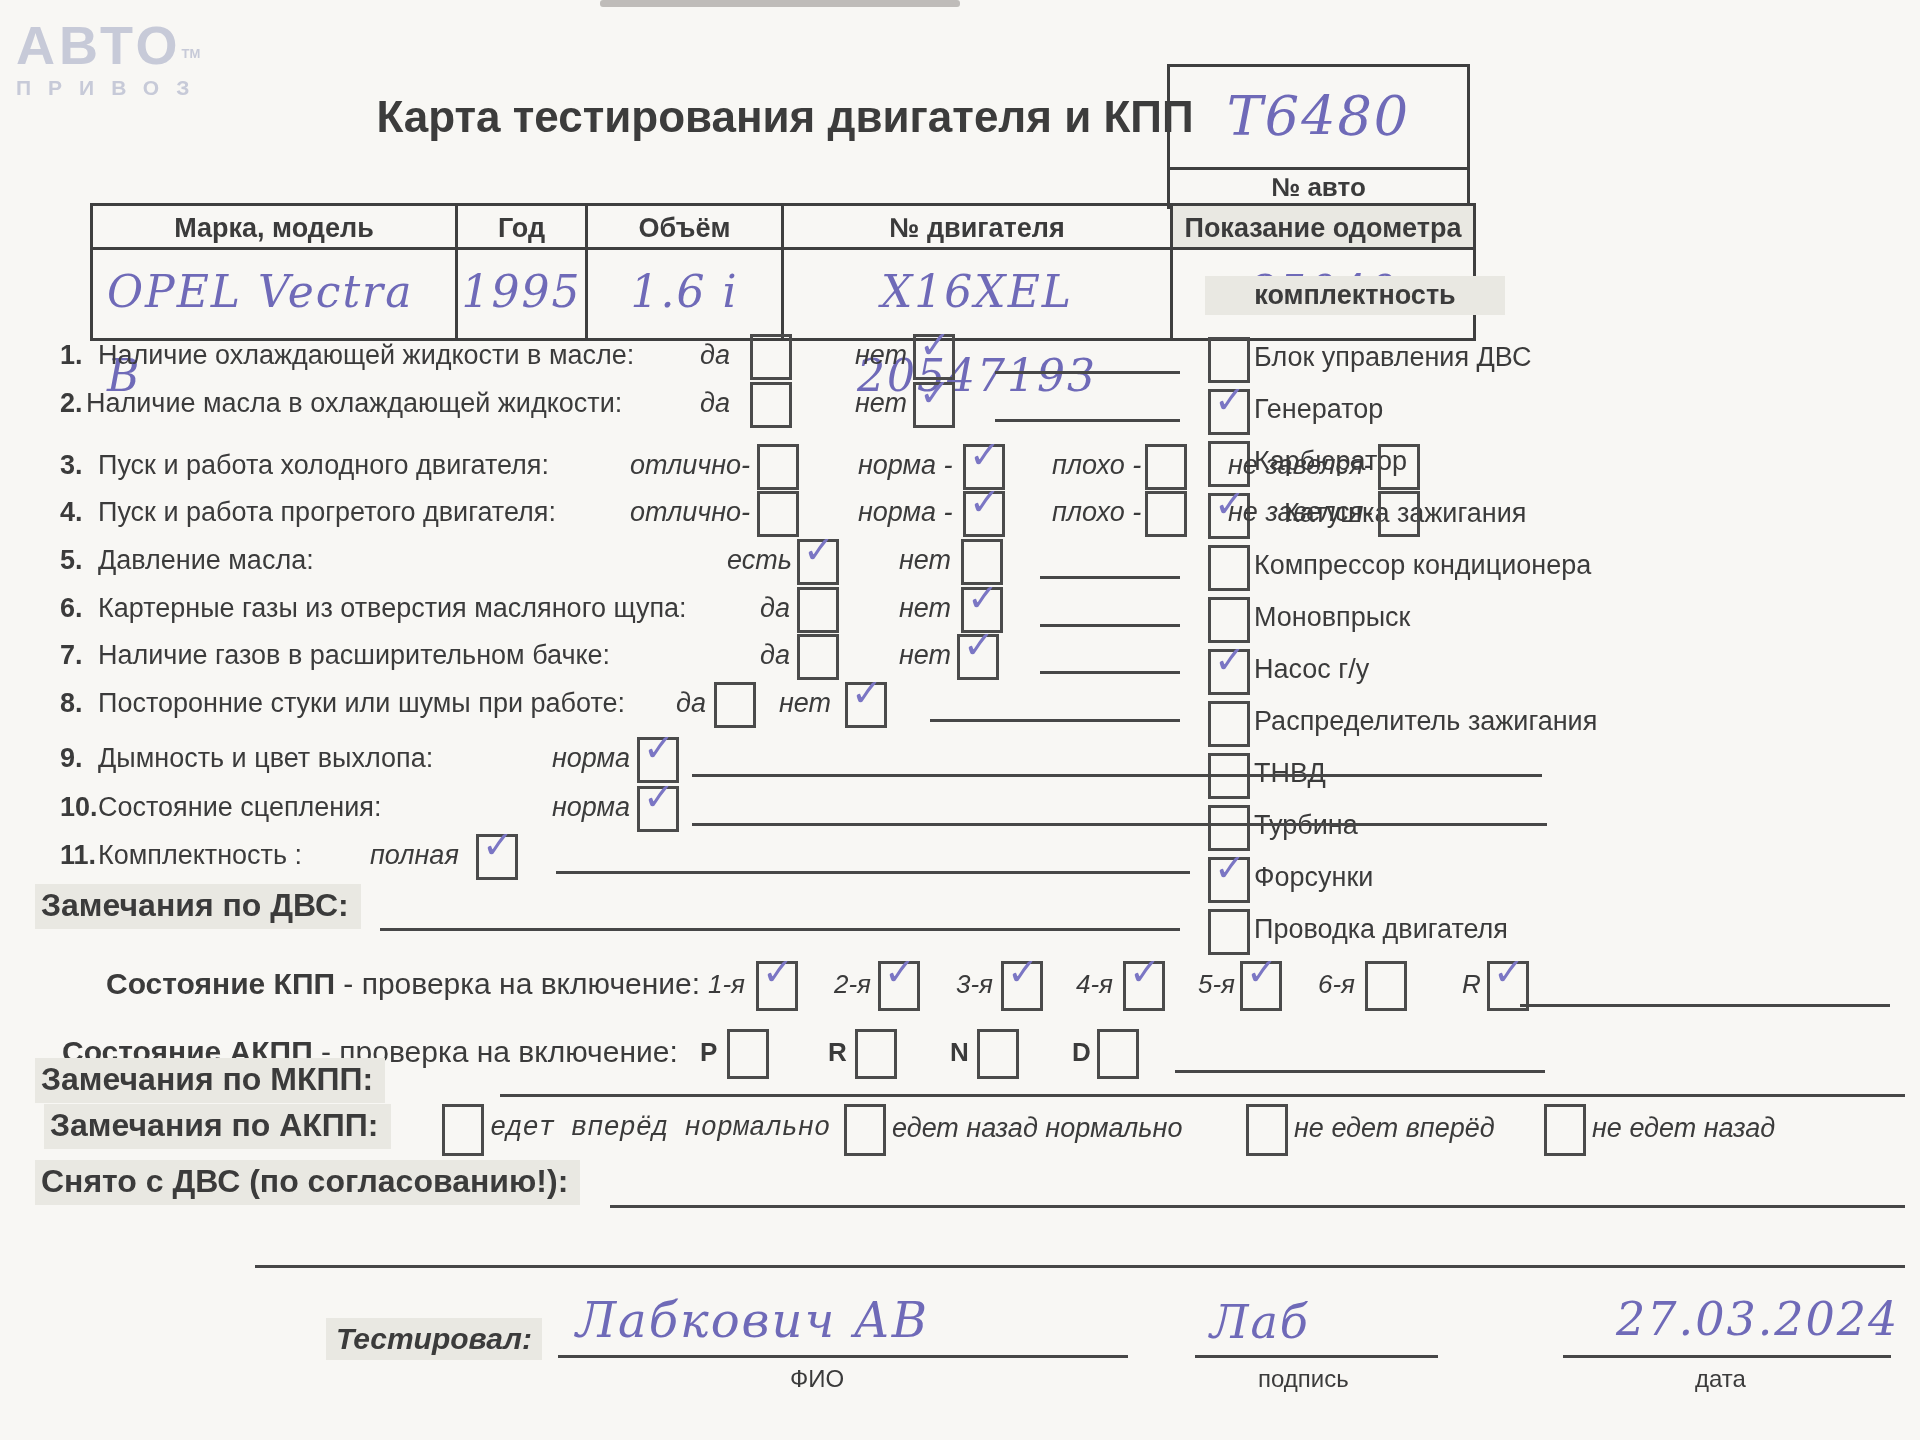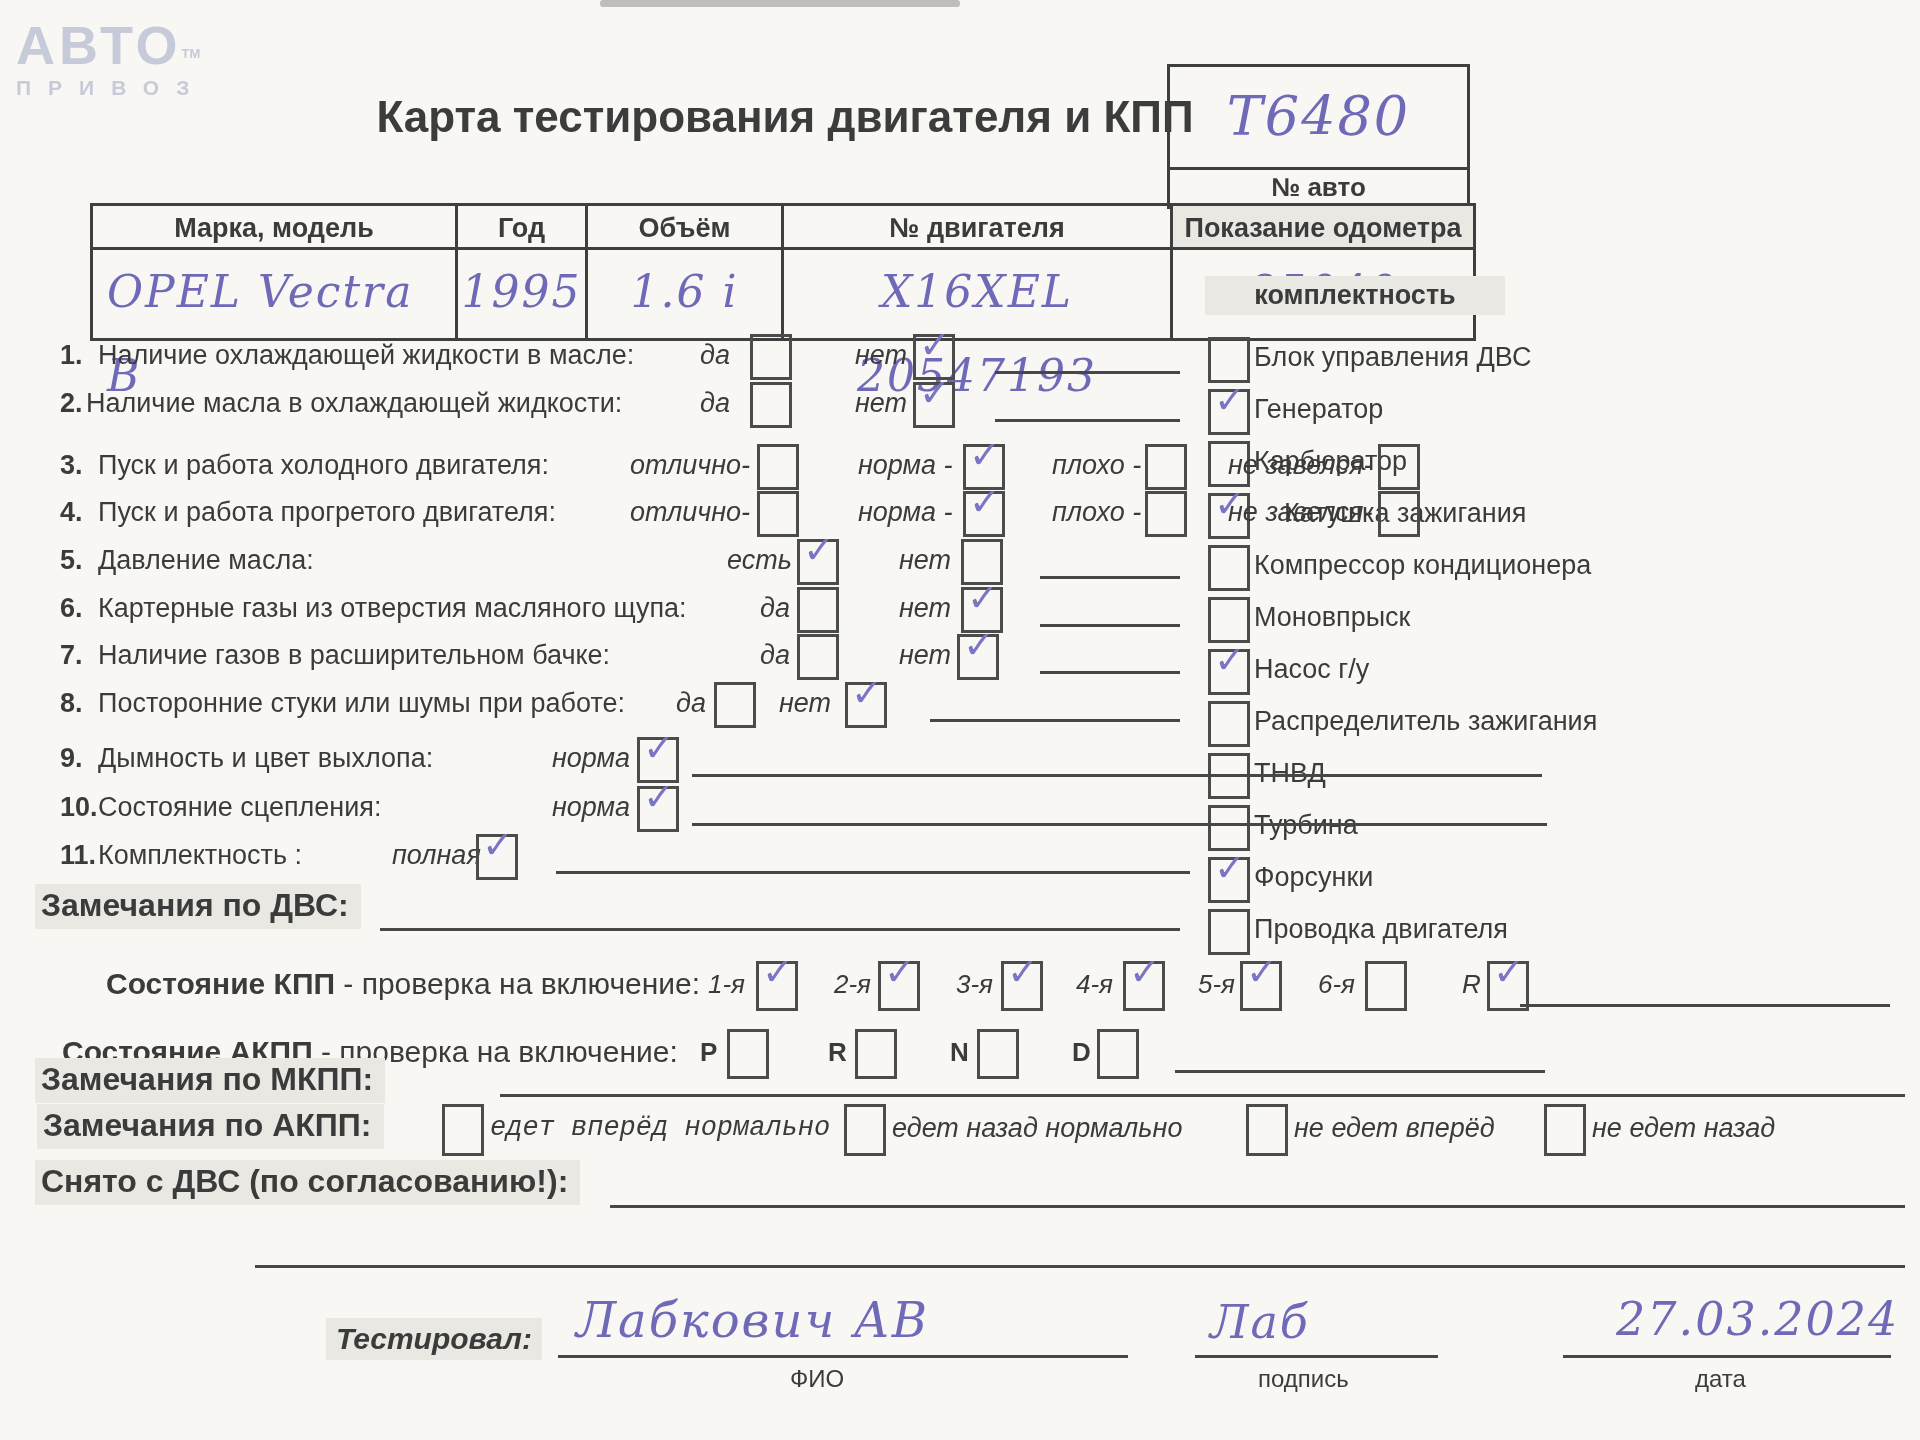--- a/index.html
+++ b/index.html
@@ -303,21 +303,21 @@
     <span class="abs opt" style="left:552px;">норма</span>
     <span class="abs cb" style="left:637px;">
         <i class="mark">✓</i>
       </span>
     <span class="abs wline" style="left:692px;width:855px;"></span>
   </div>
 
   <div class="crow" style="top:831px;">
     <span class="abs num" style="left:60px;">11.</span>
     <span class="abs ilabel" style="left:98px;">Комплектность :</span>
-    <span class="abs opt" style="left:392px;font-style:italic;">полная</span>
+    <span class="abs opt" style="left:370px;font-style:italic;">полная</span>
     <span class="abs cb" style="left:476px;">
         <i class="mark">✓</i>
       </span>
     <span class="abs wline" style="left:556px;width:634px;"></span>
   </div>
 
   <div class="abs sec" style="left:35px;top:884px;">Замечания по ДВС:</div>
   <div class="abs pageline" style="left:380px;top:928px;width:800px;"></div>
 
   <div class="crow" style="top:958px;height:52px;margin-left:44px;">
@@ -371,21 +371,21 @@
     <span class="abs cb" style="left:1097px;height:44px;">
         <i class="mark"></i>
       </span>
   </div>
   <div class="abs pageline" style="left:1175px;top:1070px;width:370px;"></div>
 
   <div class="abs sec" style="left:35px;top:1058px;">Замечания по МКПП:</div>
   <div class="abs pageline" style="left:500px;top:1094px;width:1405px;"></div>
 
   <div class="crow" style="top:1100px;height:56px;">
-    <span class="abs sec" style="left:37px;top:4px;">Замечания по АКПП:</span>
+    <span class="abs sec" style="left:44px;top:4px;">Замечания по АКПП:</span>
     <span class="abs cb" style="left:442px;top:4px;height:46px;">
         <i class="mark"></i>
       </span>
     <span class="abs opt" style="left:490px;line-height:56px;font-family:Liberation Mono, monospace;">едет вперёд нормально</span>
     <span class="abs cb" style="left:844px;top:4px;height:46px;">
         <i class="mark"></i>
       </span>
     <span class="abs opt" style="left:892px;line-height:56px;">едет назад нормально</span>
     <span class="abs cb" style="left:1246px;top:4px;height:46px;">
         <i class="mark"></i>

